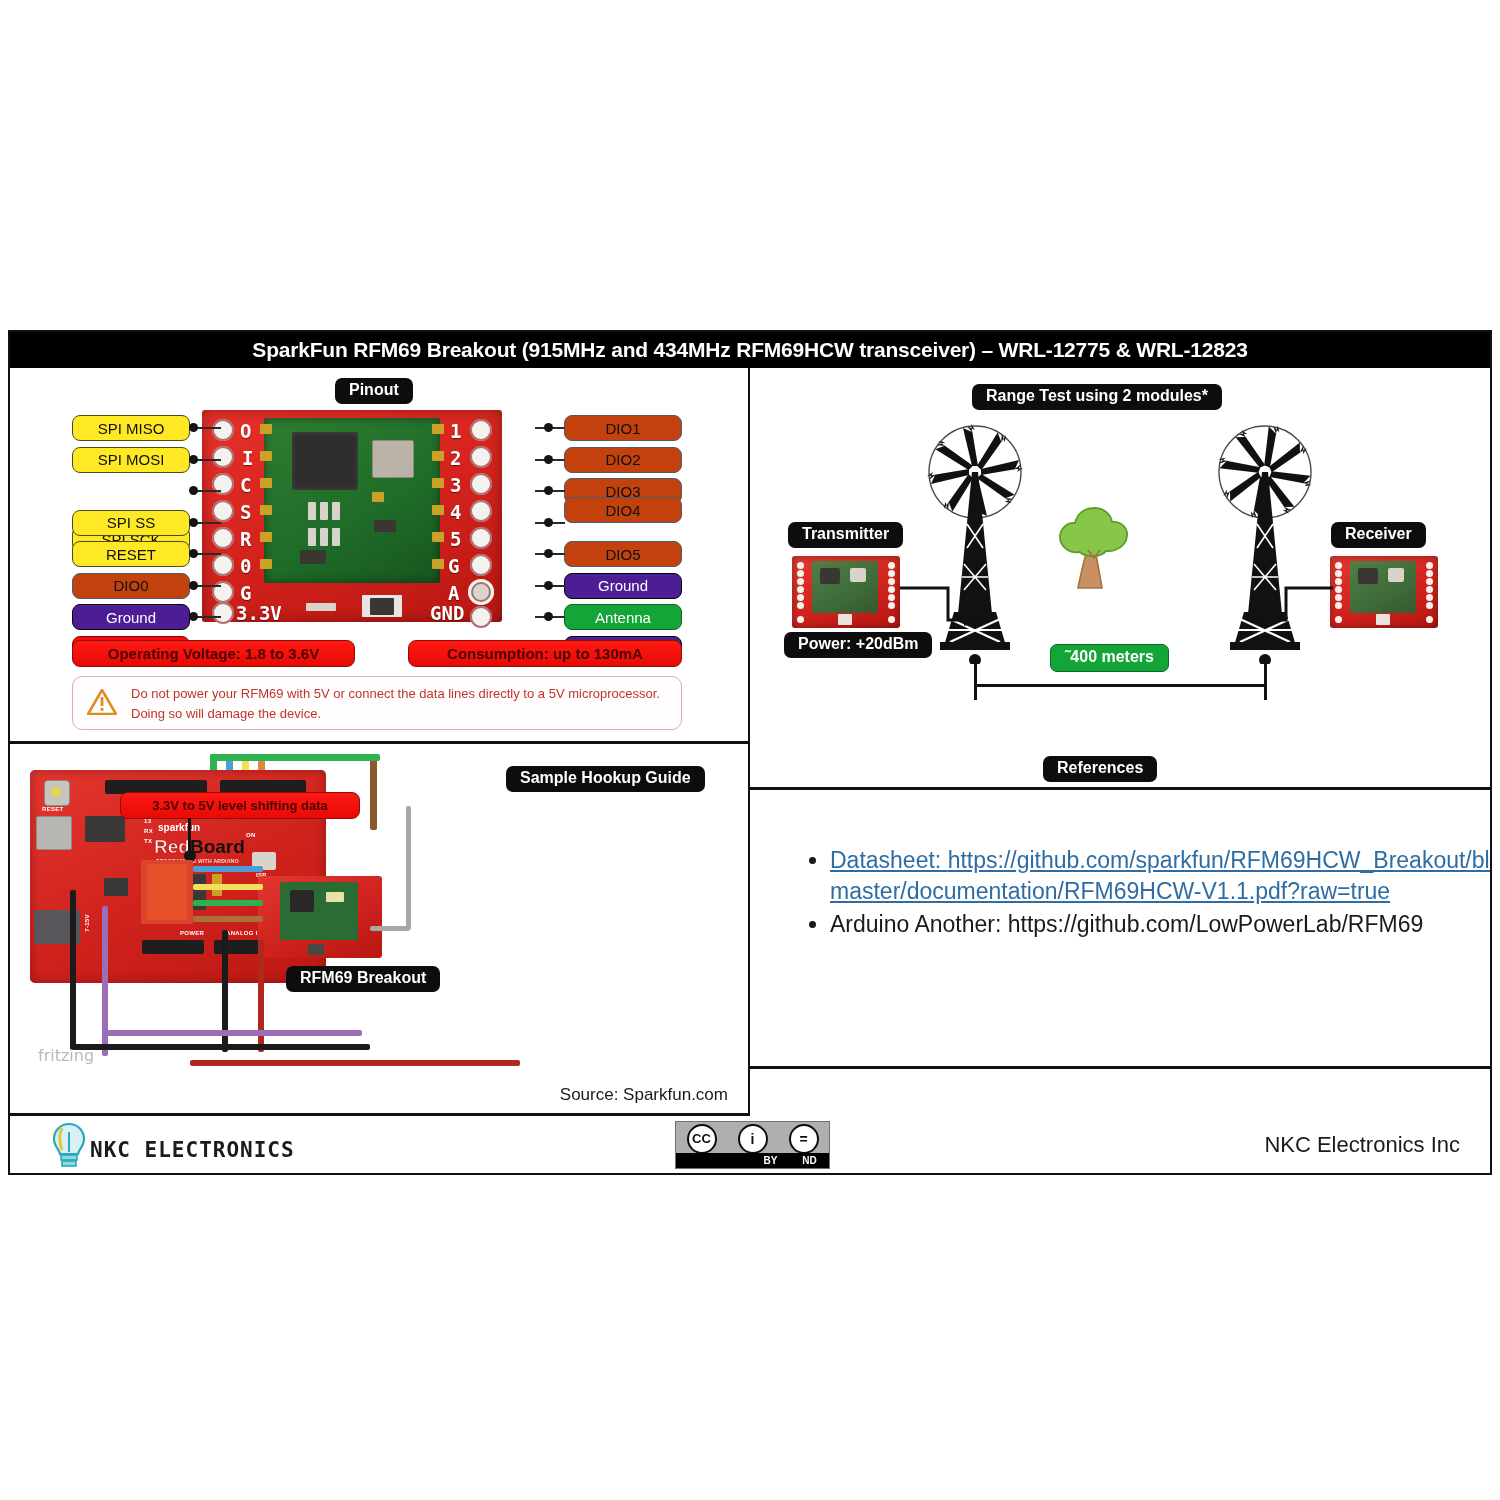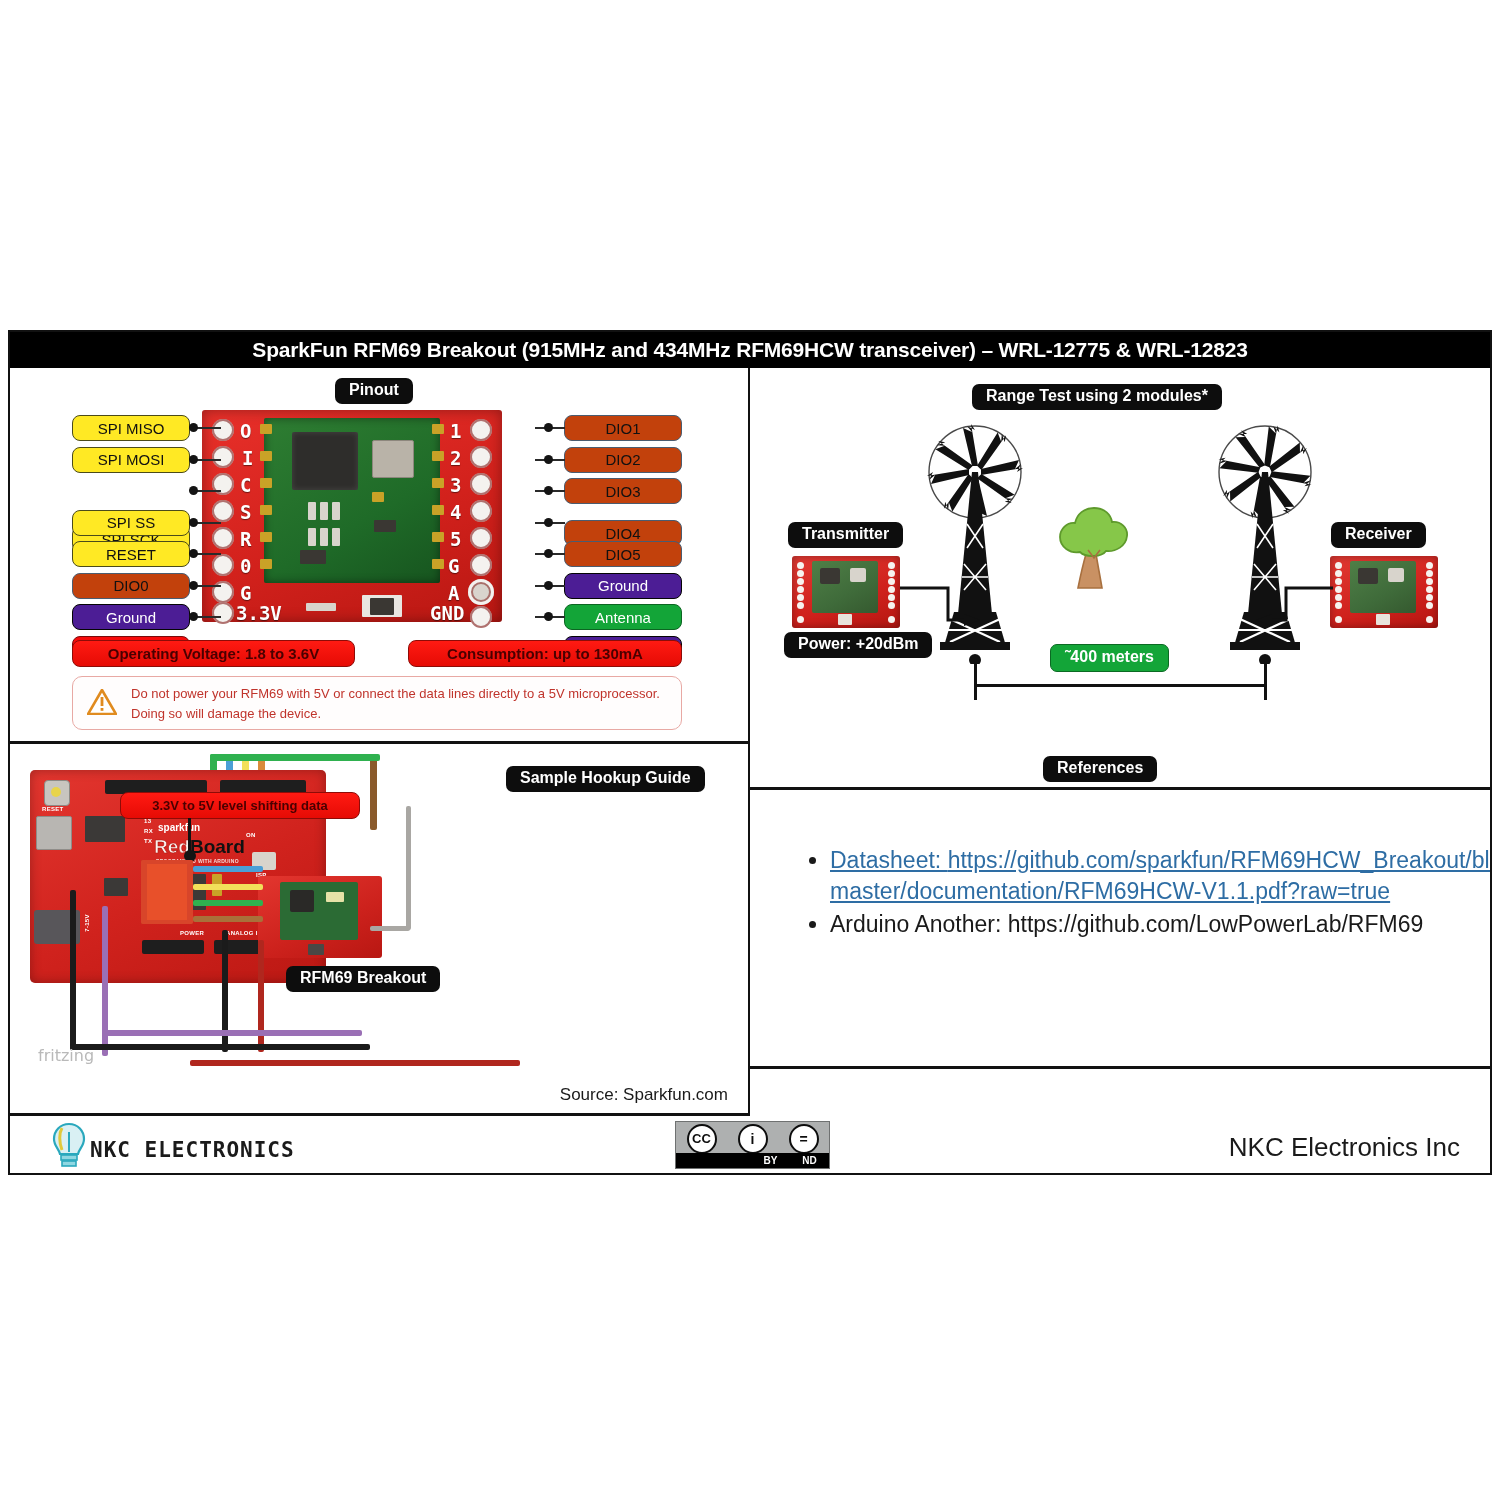--- a/index.html
+++ b/index.html
@@ -148,21 +148,21 @@
   #cc-badge{
     position:absolute;left:665px;top:5px;
     width:155px;height:48px;background:#aeb0b0;border:1px solid #6f7171;
     box-sizing:border-box;
   }
   #cc-badge .cc-row{position:absolute;left:0;top:0;width:100%;height:33px;display:flex;align-items:center;justify-content:space-around;}
   #cc-badge .cc-bottom{position:absolute;left:0;bottom:0;width:100%;height:15px;background:#000;color:#fff;display:flex;align-items:center;justify-content:space-around;font-size:10px;font-weight:bold;}
   .cc-circle{width:30px;height:30px;border-radius:50%;background:#fff;border:2px solid #0d0d0d;display:flex;align-items:center;justify-content:center;font-size:14px;font-weight:bold;color:#0d0d0d;box-sizing:border-box;}
   #footer-credit{
     position:absolute;right:30px;top:16px;
-    font-size:26px;color:#1a1a1a;
+    font-size:22px;color:#1a1a1a;
   }
   #fritzing{
     position:absolute;left:55px;top:1090px;
     font-size:16px;color:#b9b9b9;
     font-family:"DejaVu Sans", sans-serif;
   }
   #hookup-source{
     position:absolute;right:20px;bottom:8px;
     font-size:17px;color:#1a1a1a;
   }
@@ -298,21 +298,21 @@
     <div id="right-pins">
         <div class="pin-chip chip-blue" style="top: 47px; left: 554px;">DIO1</div>
         <div class="leader" style="top: 59px; left: 525px; width: 30px;"></div>
         <div class="dot" style="top: 55px; left: 534px;"></div>
         <div class="pin-chip chip-blue" style="top: 78.5px; left: 554px;">DIO2</div>
         <div class="leader" style="top: 90.5px; left: 525px; width: 30px;"></div>
         <div class="dot" style="top: 86.5px; left: 534px;"></div>
         <div class="pin-chip chip-blue" style="top: 110px; left: 554px;">DIO3</div>
         <div class="leader" style="top: 122px; left: 525px; width: 30px;"></div>
         <div class="dot" style="top: 118px; left: 534px;"></div>
-        <div class="pin-chip chip-blue" style="top: 152px; left: 554px;">DIO4</div>
+        <div class="pin-chip chip-blue" style="top: 129px; left: 554px;">DIO4</div>
         <div class="leader" style="top: 153.5px; left: 525px; width: 30px;"></div>
         <div class="dot" style="top: 149.5px; left: 534px;"></div>
         <div class="pin-chip chip-blue" style="top: 173px; left: 554px;">DIO5</div>
         <div class="leader" style="top: 185px; left: 525px; width: 30px;"></div>
         <div class="dot" style="top: 181px; left: 534px;"></div>
         <div class="pin-chip chip-black" style="top: 204.5px; left: 554px;">Ground</div>
         <div class="leader" style="top: 216.5px; left: 525px; width: 30px;"></div>
         <div class="dot" style="top: 212.5px; left: 534px;"></div>
         <div class="pin-chip chip-green" style="top: 236px; left: 554px;">Antenna</div>
         <div class="leader" style="top: 248px; left: 525px; width: 30px;"></div>

